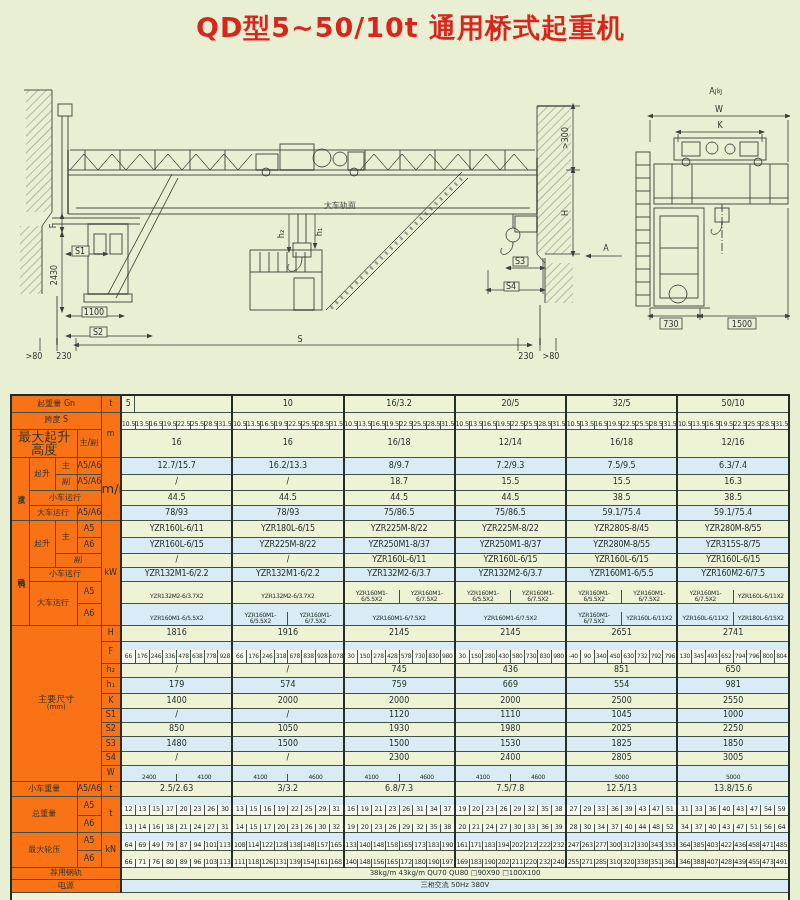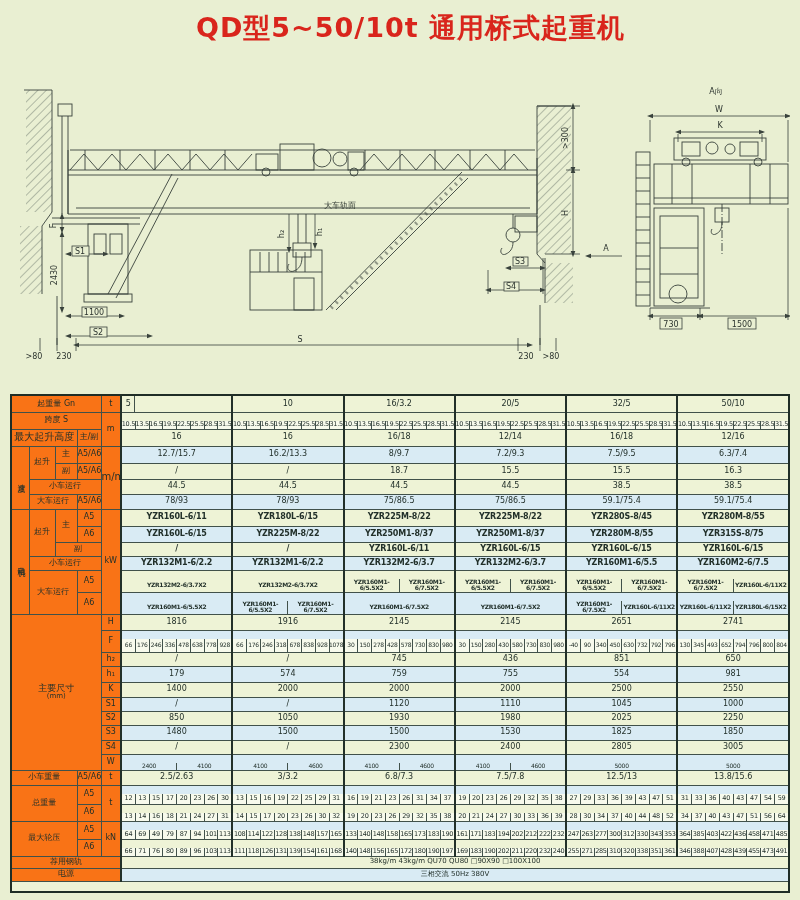--- a/index.html
+++ b/index.html
@@ -7,24 +7,24 @@
   #page{position:relative;width:800px;height:712px;padding-left:21px;}
   #title{position:absolute;top:10px;left:0;width:100%;text-align:center;
     font-size:27px;font-weight:bold;color:#d9251c;letter-spacing:1px;}
   #draw{position:absolute;left:10px;top:58px;}
   #draw svg text{font-size:8px;fill:#2c342f;font-family:"DejaVu Sans",sans-serif;}
   #spec{position:absolute;left:10px;top:394px;width:780px;border-collapse:collapse;
     table-layout:fixed;border:2px solid #1f2d26;}
   #spec td{border:1px solid #41514a;text-align:center;vertical-align:middle;
     padding:0;overflow:hidden;line-height:1.05;}
   #spec .l{background:#f97316;font-size:8px;}
-  #spec .l.sm{font-size:10px;}
+  #spec .l.sm{font-size:13px;}
   tr.g .v{background:#eef3d6;} tr.b .v{background:#d9ebf4;}
   #spec .v{font-size:8px;}
-  tr.mot .v{font-size:6px;letter-spacing:-0.2px;font-weight:bold;}
+  tr.mot .v{font-size:6px;letter-spacing:-0.2px;}
   #spec .gs{border-left:2px solid #223029;}
   tr.sec td{border-top:2px solid #223029;}
   .vt{writing-mode:vertical-rl;text-orientation:upright;letter-spacing:1px;}
   .p0{position:relative;}
   .sr{position:absolute;inset:0;display:flex;align-items:stretch;margin-top:8px;}
   .sr .sub{flex:1 1 0;border-right:1px solid #41514a;display:flex;align-items:center;
     justify-content:center;font-size:6.5px;letter-spacing:-0.3px;overflow:hidden;}
   .sr .sub:last-child{border-right:none;}
   .sr.box .sub{background:#f7faec;}
   .sr.pl .sub{background:transparent;font-size:6px;white-space:normal;padding:0 1px;}
@@ -606,21 +606,21 @@
       <td class="v gs" colspan="8">745</td>
       <td class="v gs" colspan="8">436</td>
       <td class="v gs" colspan="8">851</td>
       <td class="v gs" colspan="8">650</td>
     </tr>
     <tr class="b" style="height:16px">
       <td class="l">h₁</td>
       <td class="v gs" colspan="8">179</td>
       <td class="v gs" colspan="8">574</td>
       <td class="v gs" colspan="8">759</td>
-      <td class="v gs" colspan="8">755</td>
+      <td class="v gs" colspan="8">669</td>
       <td class="v gs" colspan="8">554</td>
       <td class="v gs" colspan="8">981</td>
     </tr>
     <tr class="g" style="height:15px">
       <td class="l">K</td>
       <td class="v gs" colspan="8">1400</td>
       <td class="v gs" colspan="8">2000</td>
       <td class="v gs" colspan="8">2000</td>
       <td class="v gs" colspan="8">2000</td>
       <td class="v gs" colspan="8">2500</td>

